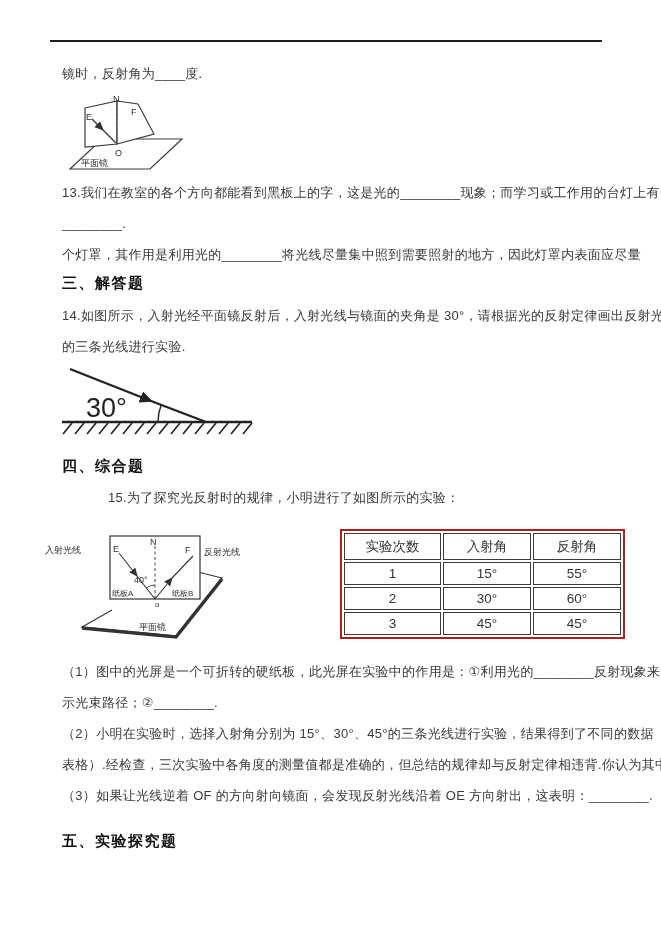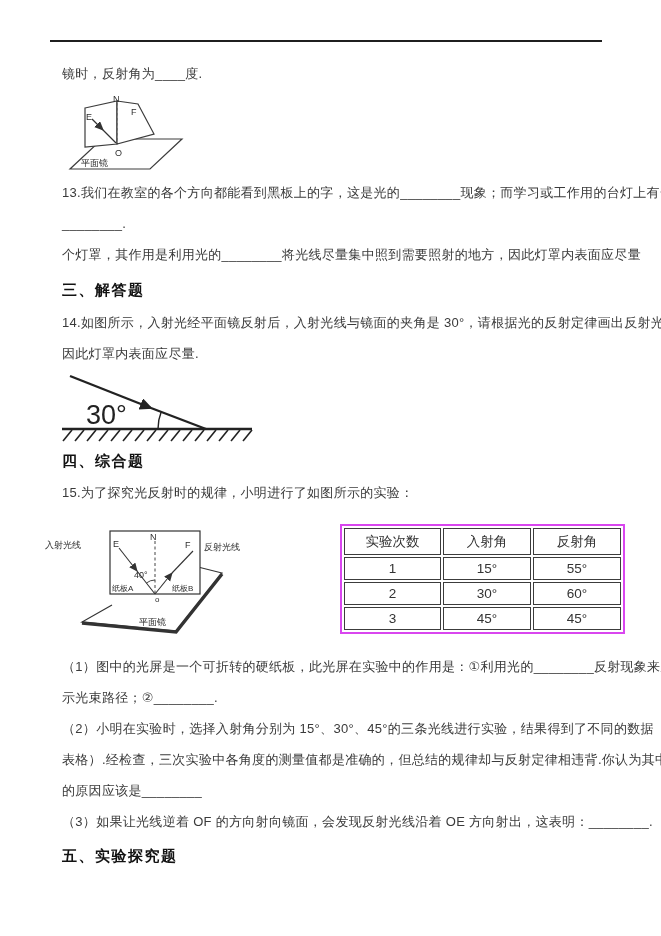--- a/index.html
+++ b/index.html
@@ -5,35 +5,35 @@
   html,body{margin:0;padding:0;background:#ffffff;}
   .page{
     position:relative;width:661px;height:932px;box-sizing:border-box;
     background:#ffffff;padding-left:62px;overflow:hidden;
     font-family:"Liberation Sans","DejaVu Sans",sans-serif;
     color:#3a3a3a;
   }
   .top-rule{width:552px;height:0;border-top:2px solid #1f1f1f;margin:40px 0 0 -12px;}
   .tline{font-size:13px;line-height:31px;white-space:nowrap;letter-spacing:.3px;}
   .heading{font-size:15px;font-weight:bold;color:#121212;line-height:24px;letter-spacing:1.5px;white-space:nowrap;}
-  .h3m{margin-top:8px;}
+  .h3m{margin-top:1px;}
   .q14m{margin-top:5px;}
   .svg1{display:block;margin-top:4px;}
   .q13m{margin-top:-4px;}
   .svg2{display:block;margin:2px 0 0 -4px;}
-  .h4m{}
-  .q15m{margin-top:4px;}
+  .h4m{margin-top:12px;}
+  .q15m{margin-top:4px;margin-left:46px;}
   .fig-row{display:flex;align-items:flex-start;margin-top:13px;}
   .fig-row svg{flex:0 0 auto;margin-left:-24px;}
-  .exp-table{border-collapse:separate;border-spacing:2px;border:2px solid #d946ef;background:#fff;margin:3px 0 0 2px;}
+  .exp-table{border-collapse:separate;border-spacing:2px;border:2px solid #b91c1c;background:#fff;margin:3px 0 0 2px;}
   .exp-table td,.exp-table th{border:1px solid #3c3c3c;text-align:center;font-weight:normal;
     font-size:13.5px;color:#333;padding:0 8px;}
   .exp-table thead th{height:25px;}
   .exp-table tbody td{height:21px;}
-  .h5m{margin-top:7px;}
+  .h5m{margin-top:18px;}
   svg{overflow:visible;}
   svg text{font-family:"Liberation Sans","DejaVu Sans",sans-serif;fill:#2e2e2e;}
   .lbl9{font-size:9px;}
   .lbl8{font-size:8px;}
   .big-angle{font-size:27px;fill:#222;}
 </style>
 </head>
 <body>
 
 <div class="page">
@@ -64,21 +64,21 @@
   <div class="q13m">
     <div class="tline">13.我们在教室的各个方向都能看到黑板上的字，这是光的________现象；而学习或工作用的台灯上有一</div>
     <div class="tline">________.</div>
     <div class="tline">个灯罩，其作用是利用光的________将光线尽量集中照到需要照射的地方，因此灯罩内表面应尽量</div>
   </div>
 
   <div class="heading h3m">三、解答题</div>
 
   <div class="q14m">
     <div class="tline">14.如图所示，入射光经平面镜反射后，入射光线与镜面的夹角是 30°，请根据光的反射定律画出反射光线，</div>
-    <div class="tline">因此灯罩内表面应尽量.</div>
+    <div class="tline">的三条光线进行实验.</div>
   </div>
 
   <svg class="svg2" width="200" height="78" viewBox="0 0 200 78">
     <defs>
       <marker id="arr2" markerUnits="userSpaceOnUse" markerWidth="16" markerHeight="14" refX="11" refY="6" orient="auto">
         <path d="M0,0 L13,6 L0,12 Z" fill="#222"></path>
       </marker>
     </defs>
     <line x1="4" y1="58" x2="194" y2="58" stroke="#222" stroke-width="2.4"></line>
     <g stroke="#222" stroke-width="1.6">
@@ -172,20 +172,19 @@
   </div>
 
   <div>
     <div class="tline">（1）图中的光屏是一个可折转的硬纸板，此光屏在实验中的作用是：①利用光的________反射现象来显</div>
     <div class="tline">示光束路径；②________.</div>
   </div>
 
   <div>
     <div class="tline">（2）小明在实验时，选择入射角分别为 15°、30°、45°的三条光线进行实验，结果得到了不同的数据（见</div>
     <div class="tline">表格）.经检查，三次实验中各角度的测量值都是准确的，但总结的规律却与反射定律相违背.你认为其中</div>
-    <div class="tline">的原因应该是________</div>
   </div>
 
   <div class="tline">（3）如果让光线逆着 OF 的方向射向镜面，会发现反射光线沿着 OE 方向射出，这表明：________.</div>
 
   <div class="heading h5m">五、实验探究题</div>
 
 </div>
 
 </body></html>

